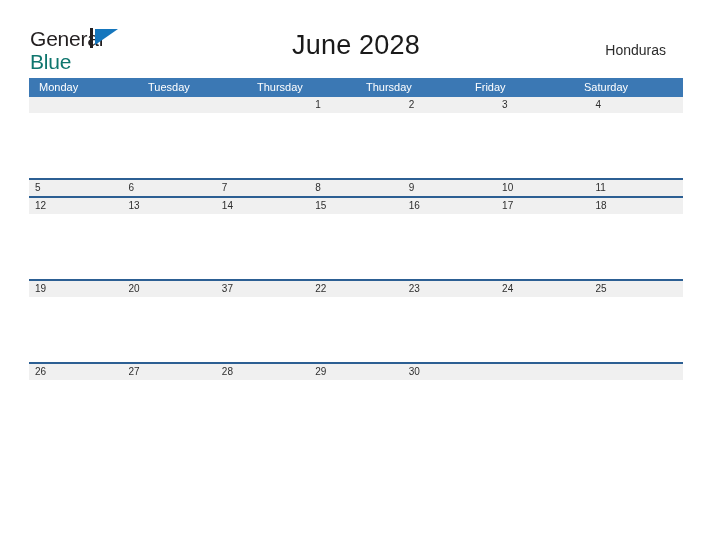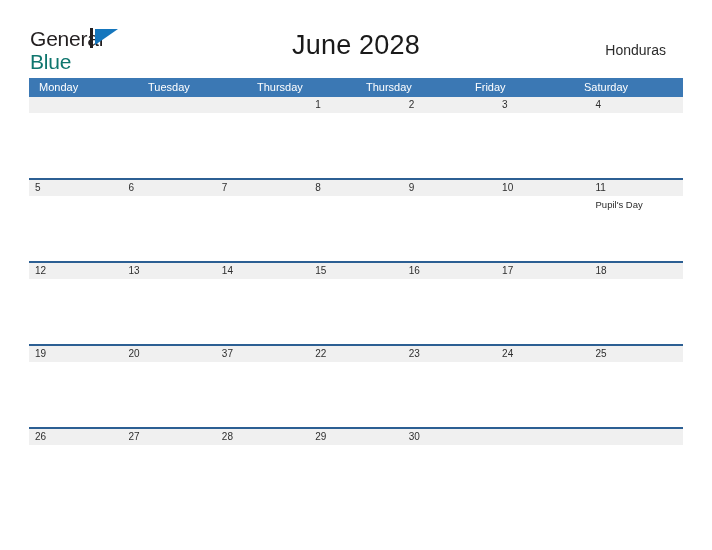--- a/index.html
+++ b/index.html
@@ -206,31 +206,20 @@
         <div class="week">
           <div class="week-dates">
             <div class="day-num">5</div>
             <div class="day-num">6</div>
             <div class="day-num">7</div>
             <div class="day-num">8</div>
             <div class="day-num">9</div>
             <div class="day-num">10</div>
             <div class="day-num">11</div>
           </div>
-          <div class="week-body">
-            <div class="day-cell"></div>
-            <div class="day-cell"></div>
-            <div class="day-cell"></div>
-            <div class="day-cell"></div>
-            <div class="day-cell"></div>
-            <div class="day-cell"></div>
-            <div class="day-cell">
-              <div class="event">Pupil's Day</div>
-            </div>
-          </div>
         </div>
         <div class="week">
           <div class="week-dates">
             <div class="day-num">12</div>
             <div class="day-num">13</div>
             <div class="day-num">14</div>
             <div class="day-num">15</div>
             <div class="day-num">16</div>
             <div class="day-num">17</div>
             <div class="day-num">18</div>

